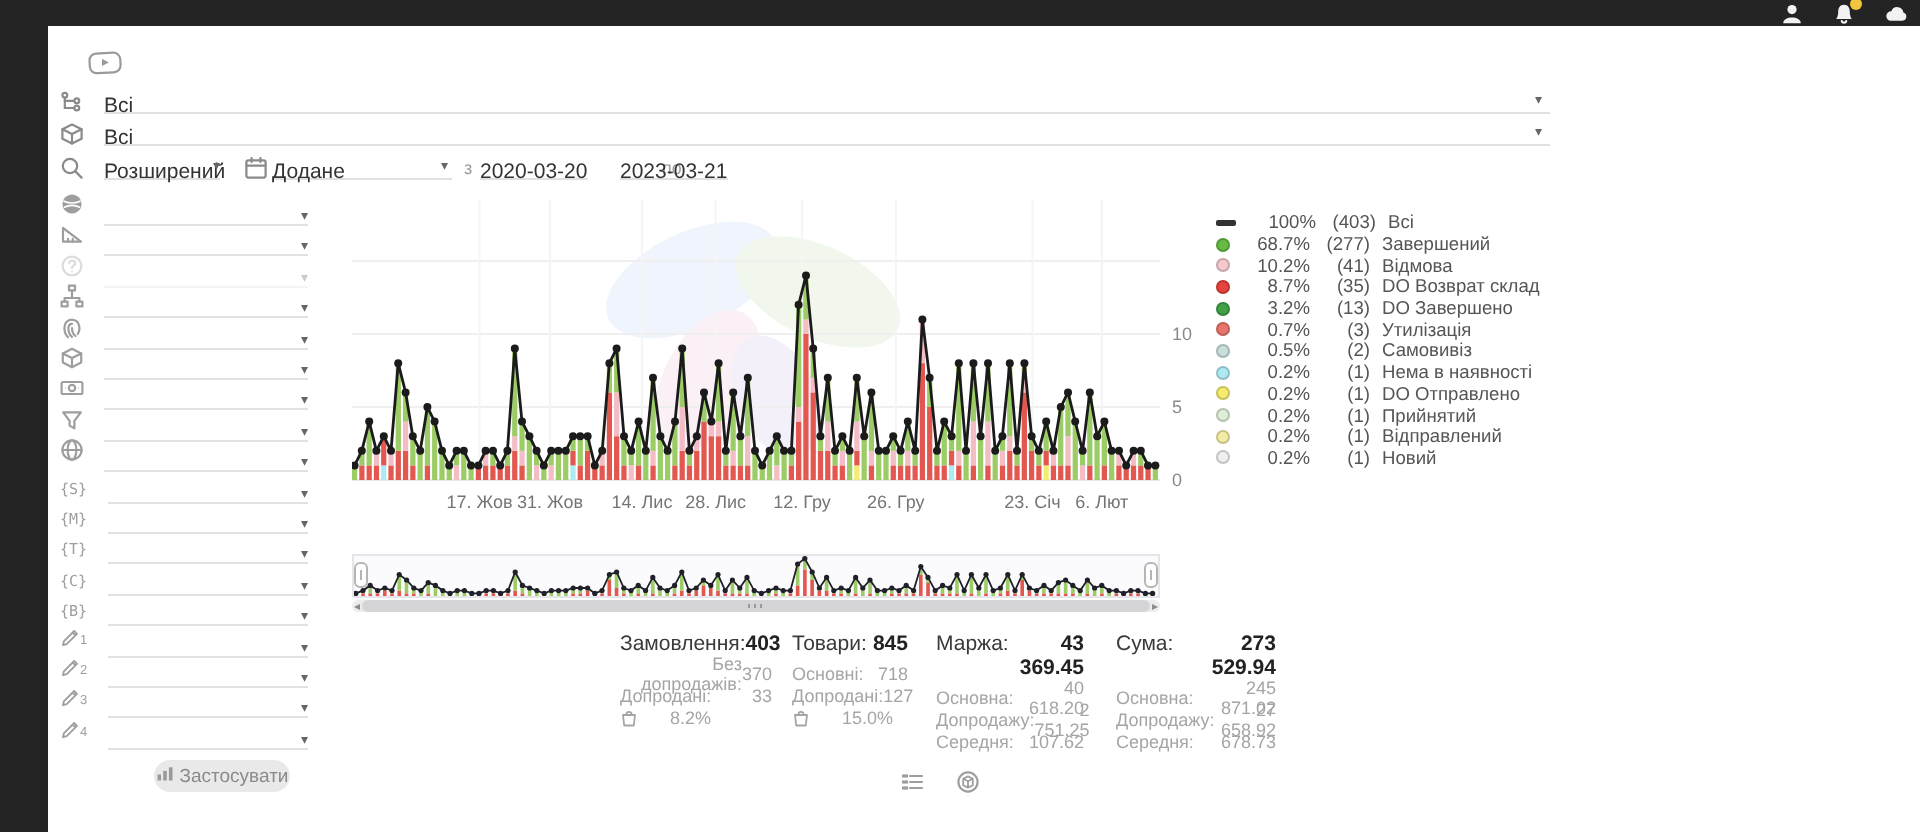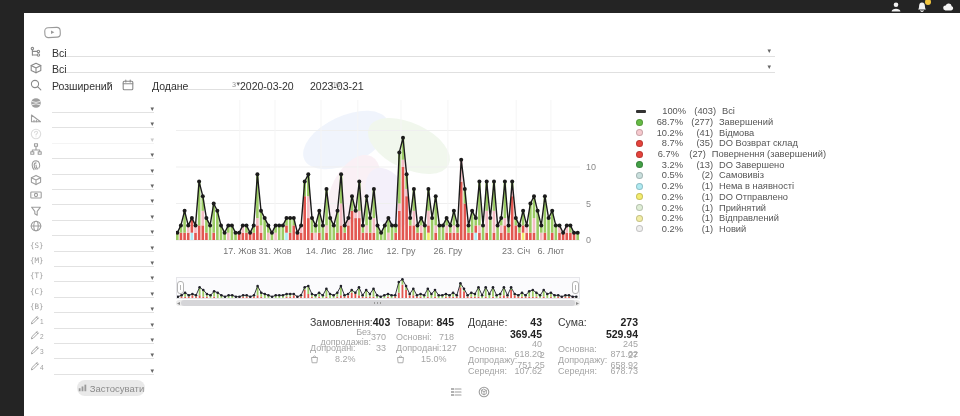--- a/index.html
+++ b/index.html
@@ -19,21 +19,21 @@
   .uline{border-bottom:1px solid #e0e0e0;}
   .fval{font-size:10.5px;color:#333;}
   .caret{font-size:7px;color:#666;line-height:1;}
   .lbl-gray{font-size:9px;color:#9e9e9e;}
   .frow-ic{color:#8a8a8a;}
   .lf-row{position:absolute;left:30px;width:124px;height:13px;display:flex;align-items:flex-end;}
   .lf-sel{flex:1;margin-left:10px;border-bottom:1px solid #e2e2e2;display:flex;justify-content:flex-end;align-items:flex-end;cursor:pointer;height:12px;}
   .apply-btn{left:77px;top:380px;width:68px;height:16px;border-radius:9px;background:#e9e9e9;
      display:flex;align-items:center;justify-content:center;gap:3px;font-size:9.5px;color:#8a8a8a;cursor:pointer;}
   
-  .legend{left:636px;top:106px;width:190px;}
+  .legend{left:608px;top:106px;width:190px;}
   .lg-row{display:flex;align-items:center;height:10.7px;font-size:9.3px;color:#555;cursor:pointer;}
   .lg-sw{width:7px;height:7px;border-radius:50%;flex:0 0 auto;box-shadow:inset 0 0 0 1px rgba(0,0,0,.18);}
   .lg-line{width:10px;height:2.5px;border-radius:1px;background:#333;flex:0 0 auto;}
   .lg-pct{width:40px;text-align:right;}
   .lg-cnt{width:30px;text-align:right;}
   .lg-lab{margin-left:6px;white-space:nowrap;}
   
   .stat-col{position:absolute;top:316px;text-align:right;}
   .st-main{display:flex;justify-content:space-between;font-size:10.5px;color:#3a3a3a;margin-bottom:3px;}
   .st-main b{font-weight:700;color:#222;font-size:10.5px;}
@@ -216,21 +216,21 @@
 <div class="abs uline" style="left:52px;top:76px;width:58px;height:13px;cursor:pointer;">
   <span class="fval">Розширений</span>
   <span class="caret abs" style="right:0;top:4px;">▾</span>
 </div>
 <div class="abs" style="left:122px;top:77px;" id="calIcon"><svg width="12" height="12" viewBox="0 0 12 12" fill="none" stroke-width="1.1" stroke-linecap="round" stroke-linejoin="round">
       <rect x="1.2" y="2.2" width="9.6" height="8.6" rx="1" stroke="#8a8a8a"></rect>
       <line x1="1.2" y1="4.8" x2="10.8" y2="4.8" stroke="#8a8a8a"></line>
       <line x1="3.8" y1="1" x2="3.8" y2="3" stroke="#8a8a8a"></line>
       <line x1="8.2" y1="1" x2="8.2" y2="3" stroke="#8a8a8a"></line>
     </svg></div>
-<div class="abs uline" style="left:152px;top:76px;width:90px;height:13px;cursor:pointer;">
+<div class="abs uline" style="left:136px;top:76px;width:90px;height:13px;cursor:pointer;">
   <span class="fval">Додане</span>
   <span class="caret abs" style="right:2px;top:4px;">▾</span>
 </div>
 <span class="abs lbl-gray" style="left:232px;top:79px;">з</span>
 <div class="abs uline" style="left:240px;top:76px;width:54px;height:13px;cursor:text;">
   <span class="fval">2020-03-20</span>
 </div>
 <span class="abs lbl-gray" style="left:298px;top:79px;padding-left:33px;">по</span>
 <div class="abs uline" style="left:310px;top:76px;width:54px;height:13px;cursor:text;">
   <span class="fval">2023-03-21</span>
@@ -786,30 +786,30 @@
       <span class="lg-cnt">(41)</span>
       <span class="lg-lab">Відмова</span>
     </div>
     <div class="lg-row">
       <span class="lg-sw" style="background: rgb(229, 67, 60);"></span>
       <span class="lg-pct">8.7%</span>
       <span class="lg-cnt">(35)</span>
       <span class="lg-lab">DO Возврат склад</span>
     </div>
     <div class="lg-row">
-      <span class="lg-sw" style="background: rgb(229, 67, 60);"></span>
-      <span class="lg-pct">6.7%</span>
-      <span class="lg-cnt">(27)</span>
-      <span class="lg-lab">Повернення (завершений)</span>
-    </div>
-    <div class="lg-row">
       <span class="lg-sw" style="background: rgb(67, 160, 71);"></span>
       <span class="lg-pct">3.2%</span>
       <span class="lg-cnt">(13)</span>
       <span class="lg-lab">DO Завершено</span>
+    </div>
+    <div class="lg-row">
+      <span class="lg-sw" style="background: rgb(232, 117, 107);"></span>
+      <span class="lg-pct">0.7%</span>
+      <span class="lg-cnt">(3)</span>
+      <span class="lg-lab">Утилізація</span>
     </div>
     <div class="lg-row">
       <span class="lg-sw" style="background: rgb(201, 223, 221);"></span>
       <span class="lg-pct">0.5%</span>
       <span class="lg-cnt">(2)</span>
       <span class="lg-lab">Самовивіз</span>
     </div>
     <div class="lg-row">
       <span class="lg-sw" style="background: rgb(174, 234, 242);"></span>
       <span class="lg-pct">0.2%</span>
@@ -1190,21 +1190,21 @@
       <div class="st-pct">
         <svg width="9" height="10" viewBox="0 0 12 13" fill="none" stroke="#a5a5a5" stroke-width="1.2" stroke-linejoin="round">
           <path d="M2,4.5 H10 L9.2,11.5 H2.8 Z"></path>
           <path d="M4.2,4.5 C4.2,1.8 7.8,1.8 7.8,4.5"></path>
         </svg>
         <span>15.0%</span>
       </div>
     </div>
     <div class="stat-col" style="left: 468px; width: 74px;">
       <div class="st-main">
-        <span>Додане:</span>
+        <span>Маржа:</span>
         <b>43 369.45</b>
       </div>
       <div class="st-sub">
         <span>Основна:</span>
         <span>40 618.20</span>
       </div>
       <div class="st-sub">
         <span>Допродажу:</span>
         <span>2 751.25</span>
       </div>

